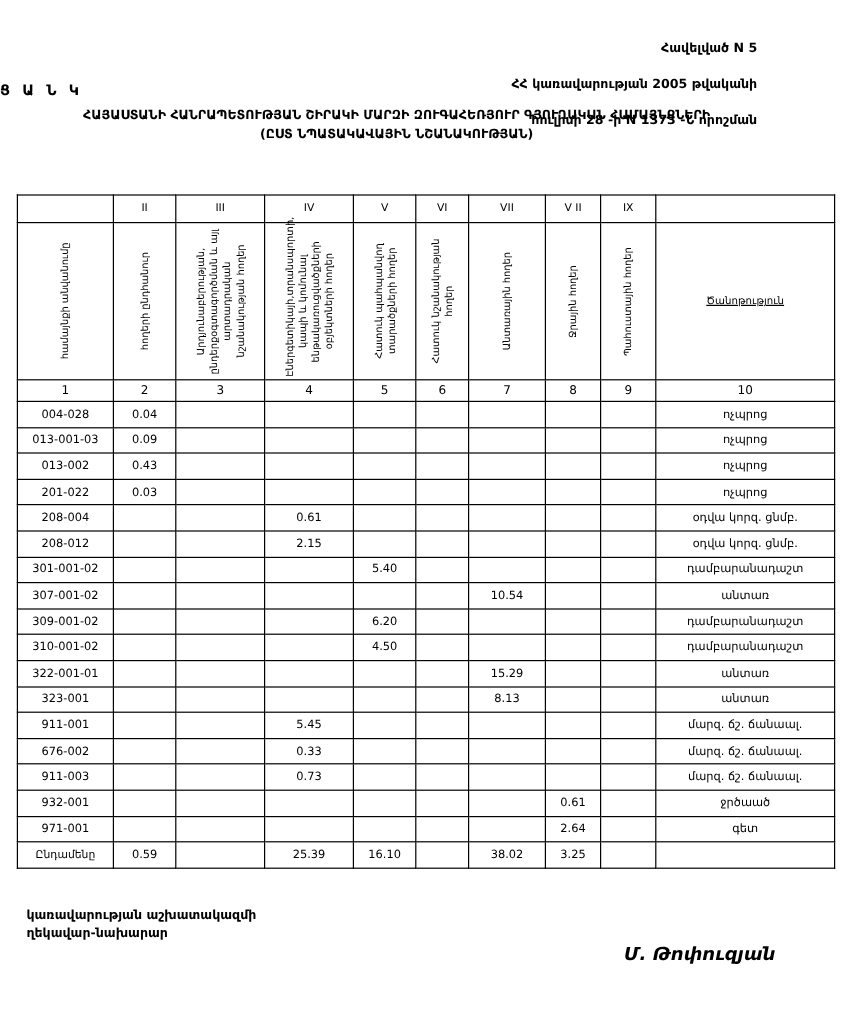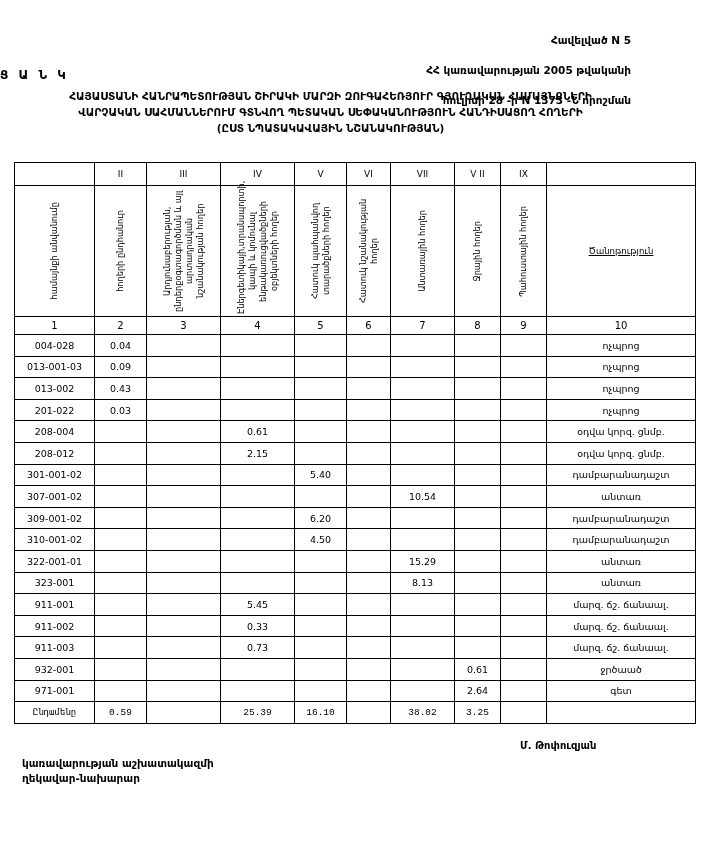--- a/index.html
+++ b/index.html
@@ -106,58 +106,58 @@
   tr.data td {
     height: 20.6px;
     font-size: 9.5px;
   }
   td.c1 { text-align: center; }
   td.note {
     text-align: left;
     padding-left: 6px;
     font-size: 9.5px;
   }
-  tr.total td { height: 21px; font-family: Liberation Mono, monospace; }
+  tr.total td { height: 21px; }
   tr.total td.c1 { font-size: 9px; }
 
   
   .footer-left {
     position: absolute;
     left: 22px;
     top: 756px;
     font-size: 10.5px;
     font-weight: bold;
     line-height: 15px;
   }
   .footer-left div { white-space: nowrap; }
   .footer-right {
     position: absolute;
     left: 520px;
-    top: 740px;
-    font-size: 10px;
+    top: 786px;
+    font-size: 15px;
     font-weight: bold;
     white-space: nowrap;
+    font-style: italic;
   }
 </style>
 </head>
 <body>
 
 <div class="page">
 
   <div class="doc-ref">
     <div>Հավելված N 5</div>
     <div>ՀՀ կառավարության 2005 թվականի</div>
     <div>հուլիսի 28 -ի N 1373 -Ն որոշման</div>
   </div>
 
   <div class="title-tsank">Ց Ա Ն Կ</div>
 
   <div class="title-main">
     <div>ՀԱՅԱՍՏԱՆԻ ՀԱՆՐԱՊԵՏՈՒԹՅԱՆ ՇԻՐԱԿԻ ՄԱՐԶԻ ԶՈՒԳԱՀԵՌՅՈՒՐ ԳՅՈՒՂԱԿԱՆ ՀԱՄԱՅՆՔՆԵՐԻ</div>
-    <div>ՎԱՐՉԱԿԱՆ ՍԱՀՄԱՆՆԵՐՈՒՄ  ԳՏՆՎՈՂ  ՊԵՏԱԿԱՆ ՍԵՓԱԿԱՆՈՒԹՅՈՒՆ  ՀԱՆԴԻՍԱՑՈՂ ՀՈՂԵՐԻ</div>
     <div>(ԸՍՏ ՆՊԱՏԱԿԱՎԱՅԻՆ ՆՇԱՆԱԿՈՒԹՅԱՆ)</div>
   </div>
 
   <table class="main">
     <colgroup>
       <col style="width:80px">
       <col style="width:52px">
       <col style="width:74px">
       <col style="width:74px">
       <col style="width:52px">
@@ -373,21 +373,21 @@
         <td></td>
         <td>5.45</td>
         <td></td>
         <td></td>
         <td></td>
         <td></td>
         <td></td>
         <td class="note">մարզ. ճշ. ճանաալ.</td>
       </tr>
       <tr class="data">
-        <td class="c1">911-002</td>
+        <td class="c1">676-002</td>
         <td></td>
         <td></td>
         <td>0.33</td>
         <td></td>
         <td></td>
         <td></td>
         <td></td>
         <td></td>
         <td class="note">մարզ. ճշ. ճանաալ.</td>
       </tr>

